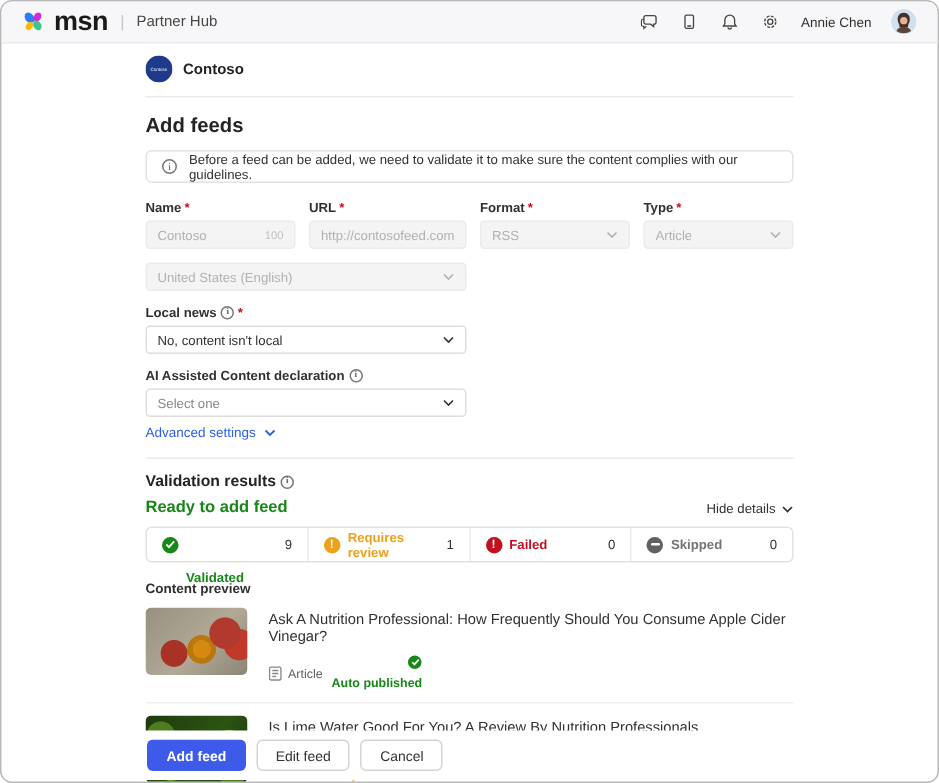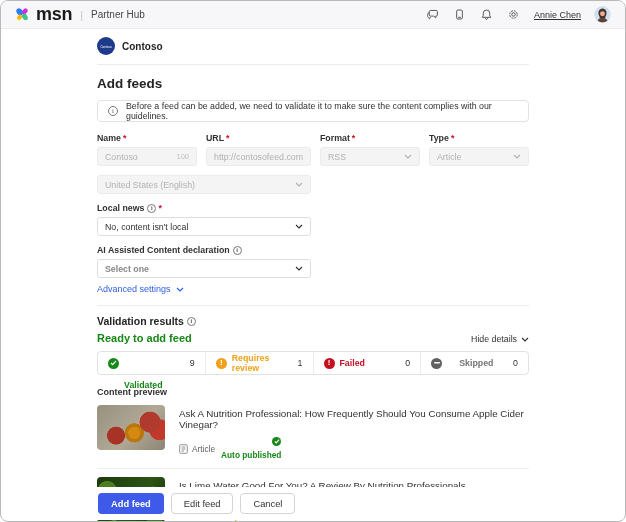--- a/index.html
+++ b/index.html
@@ -17,21 +17,21 @@
     height: 28px; background: #f7f7f9; border-bottom: 1px solid #ececec;
     display: flex; align-items: center; padding: 0 14px; justify-content: space-between;
   }
   .brand { display: flex; align-items: center; gap: 6px; }
   .brand .logo-svg { display:block; }
   .brand .logo-word { font-size: 18px; font-weight: bold; color:#1b1a19; letter-spacing:-0.3px; }
   .brand .sep { color:#c8c6c4; font-size: 11px; margin: 0 2px; }
   .brand .app { font-size: 10px; color:#484644; }
   .top-actions { display: flex; align-items: center; gap: 13px; }
   .icon-btn { width: 14px; height: 14px; display:flex; align-items:center; justify-content:center; cursor:pointer; }
-  .user-name { font-size: 9px; color:#323130;text-decoration:underline; }
+  .user-name { font-size: 9px; color:#323130; }
   .avatar { width: 17px; height: 17px; border-radius: 50%; overflow: hidden; display:block; }
 
   
   .content { padding: 0 96px; }
   .publisher { display:flex; align-items:center; gap: 7px; margin-top: 8px; }
   .publisher-name { font-size: 10px; font-weight: bold; color:#252423; }
   .divider { height: 1px; background: #eceaea; margin-top: 9px; }
 
   .page-title { font-size: 13.5px; font-weight: bold; color:#252423; margin-top: 11px; }
 
@@ -54,21 +54,21 @@
   .form-grid { display: grid; grid-template-columns: repeat(4, 1fr); column-gap: 9px; margin-top: 11px; text-align: center; }
   .form-grid .field-label { margin-bottom: 4px; }
 
   .input, .select {
     height: 19px; border: 1px solid #e0dedc; border-radius: 3px;
     display: flex; align-items: center; padding: 0 7px; font-size: 8.8px; background:#fff;
     justify-content: space-between; gap: 4px;
   }
   .disabled { background: #f5f4f4; border-color:#eceaea; color:#b3b1af; }
   .input .counter { font-size: 7.5px; color:#c3c1bf; }
-  .placeholder { color:#8a8886;font-weight:bold; }
+  .placeholder { color:#8a8886; }
   .val { overflow:hidden; white-space:nowrap; text-overflow:ellipsis; }
 
   .half { width: 214px; }
   .stack { margin-top: 9px; }
   .stack .field-label { margin-bottom: 4px; }
 
   .adv-link { margin-top: 2px; display: inline-flex; align-items: center; gap: 5px;
     font-size: 9px; color:#2b5fe3; cursor: pointer; }
 
   
@@ -81,21 +81,21 @@
     margin-top: 7px; border: 1px solid #e4e2e0; border-radius: 4px;
     display: flex; height: 24px; align-items: stretch; background:#fff;
   }
   .seg { flex: 1; display:flex; align-items:center; gap: 5px; padding: 0 10px; }
   .seg + .seg { border-left: 1px solid #eceaea; }
   .seg .s-label { font-size: 8.8px; font-weight: bold; flex: 1; }
   .seg .s-count { font-size: 8.8px; color:#323130; }
   .seg.validated .s-label { color:#178717;margin-top:44px; }
   .seg.review .s-label { color:#f0a11c; }
   .seg.failed .s-label { color:#c50f1f; }
-  .seg.skipped .s-label { color:#767574;margin-left:12px; }
+  .seg.skipped .s-label { color:#767574; }
   .dot { width: 11px; height: 11px; border-radius: 50%; display:flex; align-items:center; justify-content:center; flex:none; }
   .dot.green { background:#178717; } .dot.orange { background:#f0a11c; }
   .dot.red { background:#c50f1f; } .dot.gray { background:#616161; }
   .dot svg { display:block; }
   .dot .mark { color:#fff; font-size: 8px; font-weight: bold; line-height: 1; }
 
   
   .cp-title { margin-top: 12px; font-size: 9px; font-weight: bold; color:#323130; }
   .article { display: flex; gap: 14px; padding: 8px 0; }
   .article + .article { border-top: 1px solid #f0efee; }

